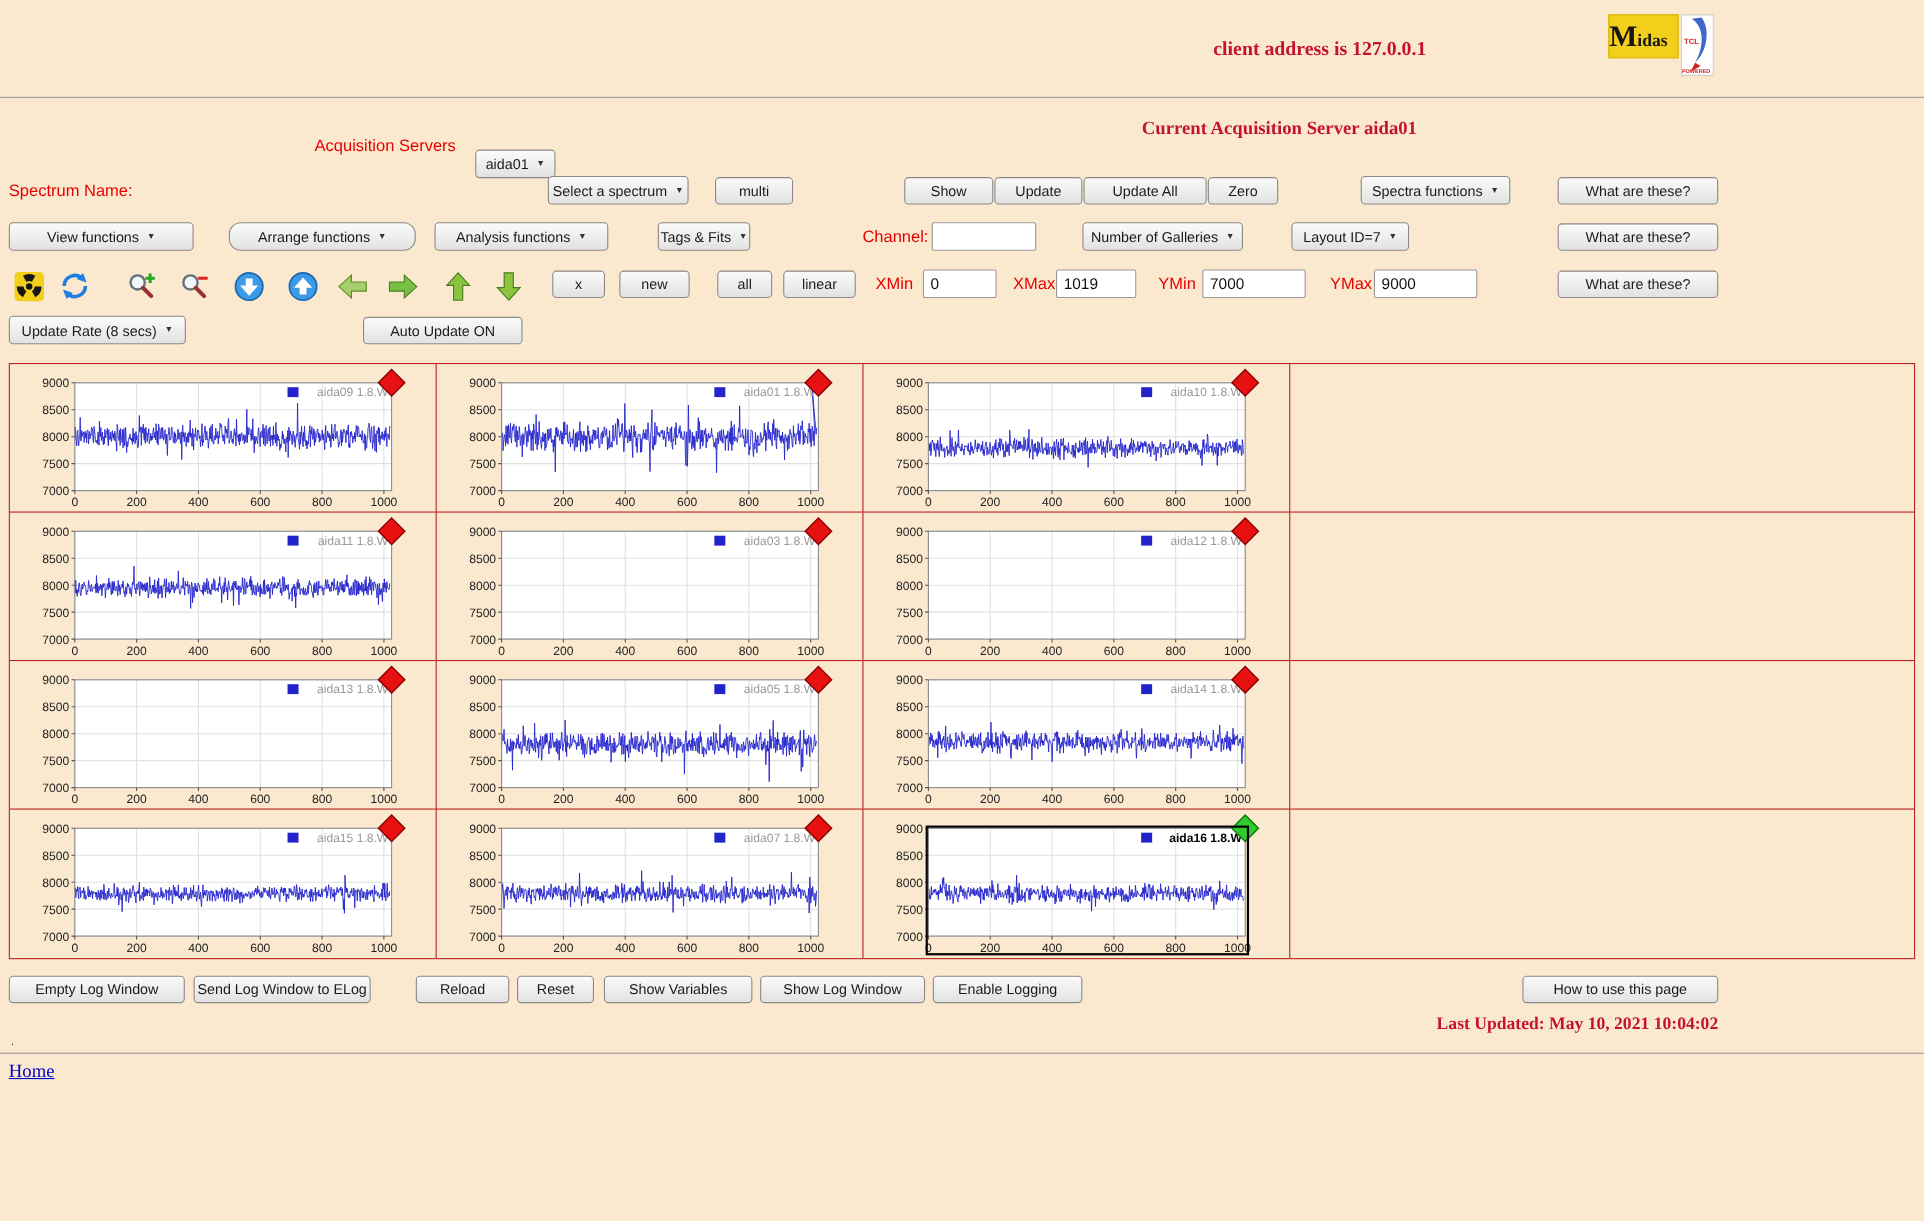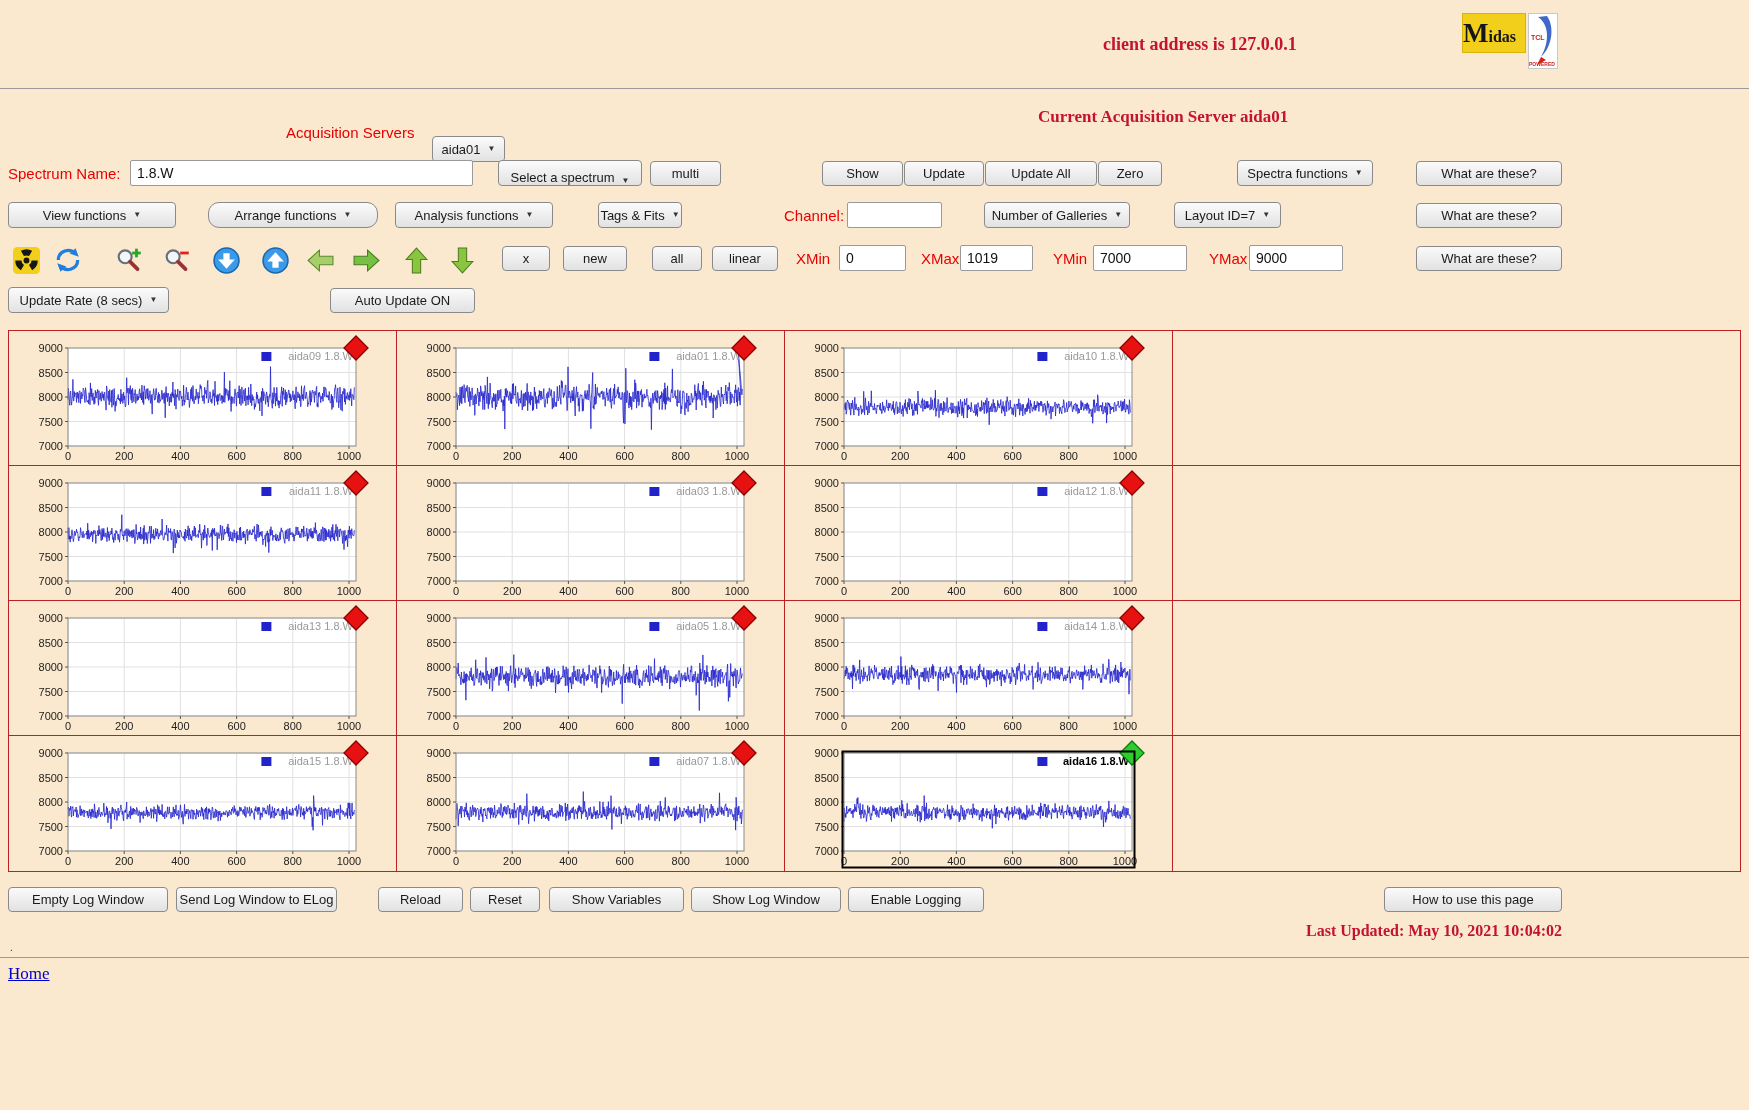--- a/index.html
+++ b/index.html
@@ -61,22 +61,21 @@
     <span class="rlab" style="left:286px;top:20px;">Acquisition Servers</span>
     <div class="sel" style="left:432px;top:0;width:73px;margin-top:32px;">
       <span>aida01</span>
       <span class="arr">▼</span>
     </div>
     <span class="serifred" style="position:absolute;left:1038px;top:3px;font-size:17px;">Current Acquisition Server aida01</span>
   </div>
 
   <div class="row" style="top:160px;height:28px;">
     <span class="rlab" style="left:8px;top:5px;">Spectrum Name:</span>
-    <input class="txt" style="left: 130px; top: 0px; width: 343px;" value="1.8.W">
-    <div class="sel" style="left:498px;top:0;width:144px;align-items:flex-end;">
+    <div class="sel" style="left:498px;top:0;width:128px;">
       <span>Select a spectrum</span>
       <span class="arr">▼</span>
     </div>
     <button class="btn" style="left:650px;top:1px;width:71px;">multi</button>
     <button class="btn" style="left:822px;top:1px;width:81px;">Show</button>
     <button class="btn" style="left:904px;top:1px;width:80px;">Update</button>
     <button class="btn" style="left:985px;top:1px;width:112px;">Update All</button>
     <button class="btn" style="left:1098px;top:1px;width:64px;">Zero</button>
     <div class="sel" style="left:1237px;top:0;width:136px;">
       <span>Spectra functions</span>

